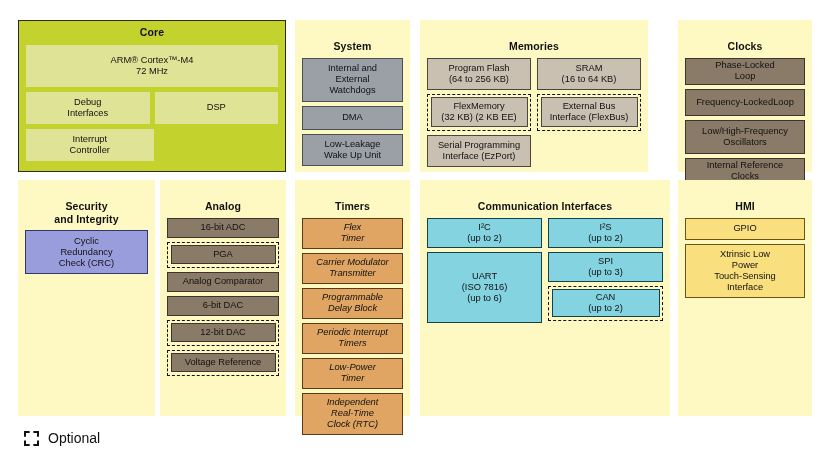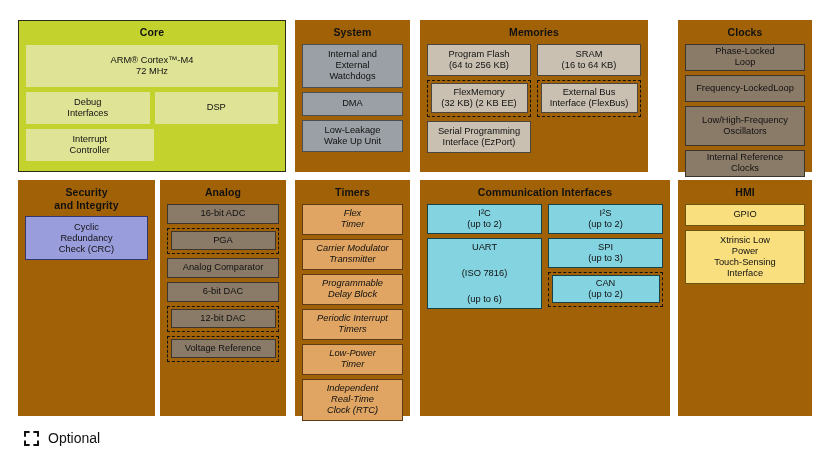--- a/index.html
+++ b/index.html
@@ -16,23 +16,23 @@
   }
   #diagram {
     position: relative;
     width: 830px;
     height: 465px;
   }
 
   
   .panel {
     position: absolute;
-    background: #a16207;
+    background: #fef9c3;
     box-sizing: border-box;
-    padding: 6px 7px 7px 7px;
+    padding: 20px 7px 7px 7px;
   }
   .panel.core-panel {
     background: #c4d22e;
     border: 1.6px solid #2b2b1c;
     padding: 5px 7px 7px 7px;
   }
   .panel-title {
     text-align: center;
     font-size: 10.5px;
     font-weight: bold;
@@ -198,21 +198,21 @@
     <div class="panel-title">Clocks</div>
 
     <div class="block c-clock" style="height:27px; flex-direction:column;">
       <span>Phase-Locked</span>
       <span>Loop</span>
     </div>
     <div class="block c-clock" style="height:27px; flex-direction:row;">
       <span>Frequency-Locked</span>
       <span>Loop</span>
     </div>
-    <div class="block c-clock" style="height:40px; flex-direction:column;">
+    <div class="block c-clock" style="height:34px; flex-direction:column;">
       <span>Low/High-Frequency</span>
       <span>Oscillators</span>
     </div>
     <div class="block c-clock" style="height:27px; flex-direction:column;">
       <span>Internal Reference</span>
       <span>Clocks</span>
     </div>
   </div>
 
   <div class="panel" style="left:18px; top:180px; width:137px; height:236px;">
@@ -288,21 +288,21 @@
 
   <div class="panel" style="left:420px; top:180px; width:250px; height:236px;">
     <div class="panel-title">Communication Interfaces</div>
 
     <div class="grid2">
       <div class="col">
         <div class="block c-comm" style="height:30px; flex-direction:column;">
           <span>I²C</span>
           <span>(up to 2)</span>
         </div>
-        <div class="block c-comm" style="height:71px; flex-direction:column;gap:15px;">
+        <div class="block c-comm" style="height:71px; flex-direction:column;">
           <span>UART</span>
           <span>(ISO 7816)</span>
           <span>(up to 6)</span>
         </div>
       </div>
 
       <div class="col">
         <div class="block c-comm" style="height:30px; flex-direction:column;">
           <span>I²S</span>
           <span>(up to 2)</span>

